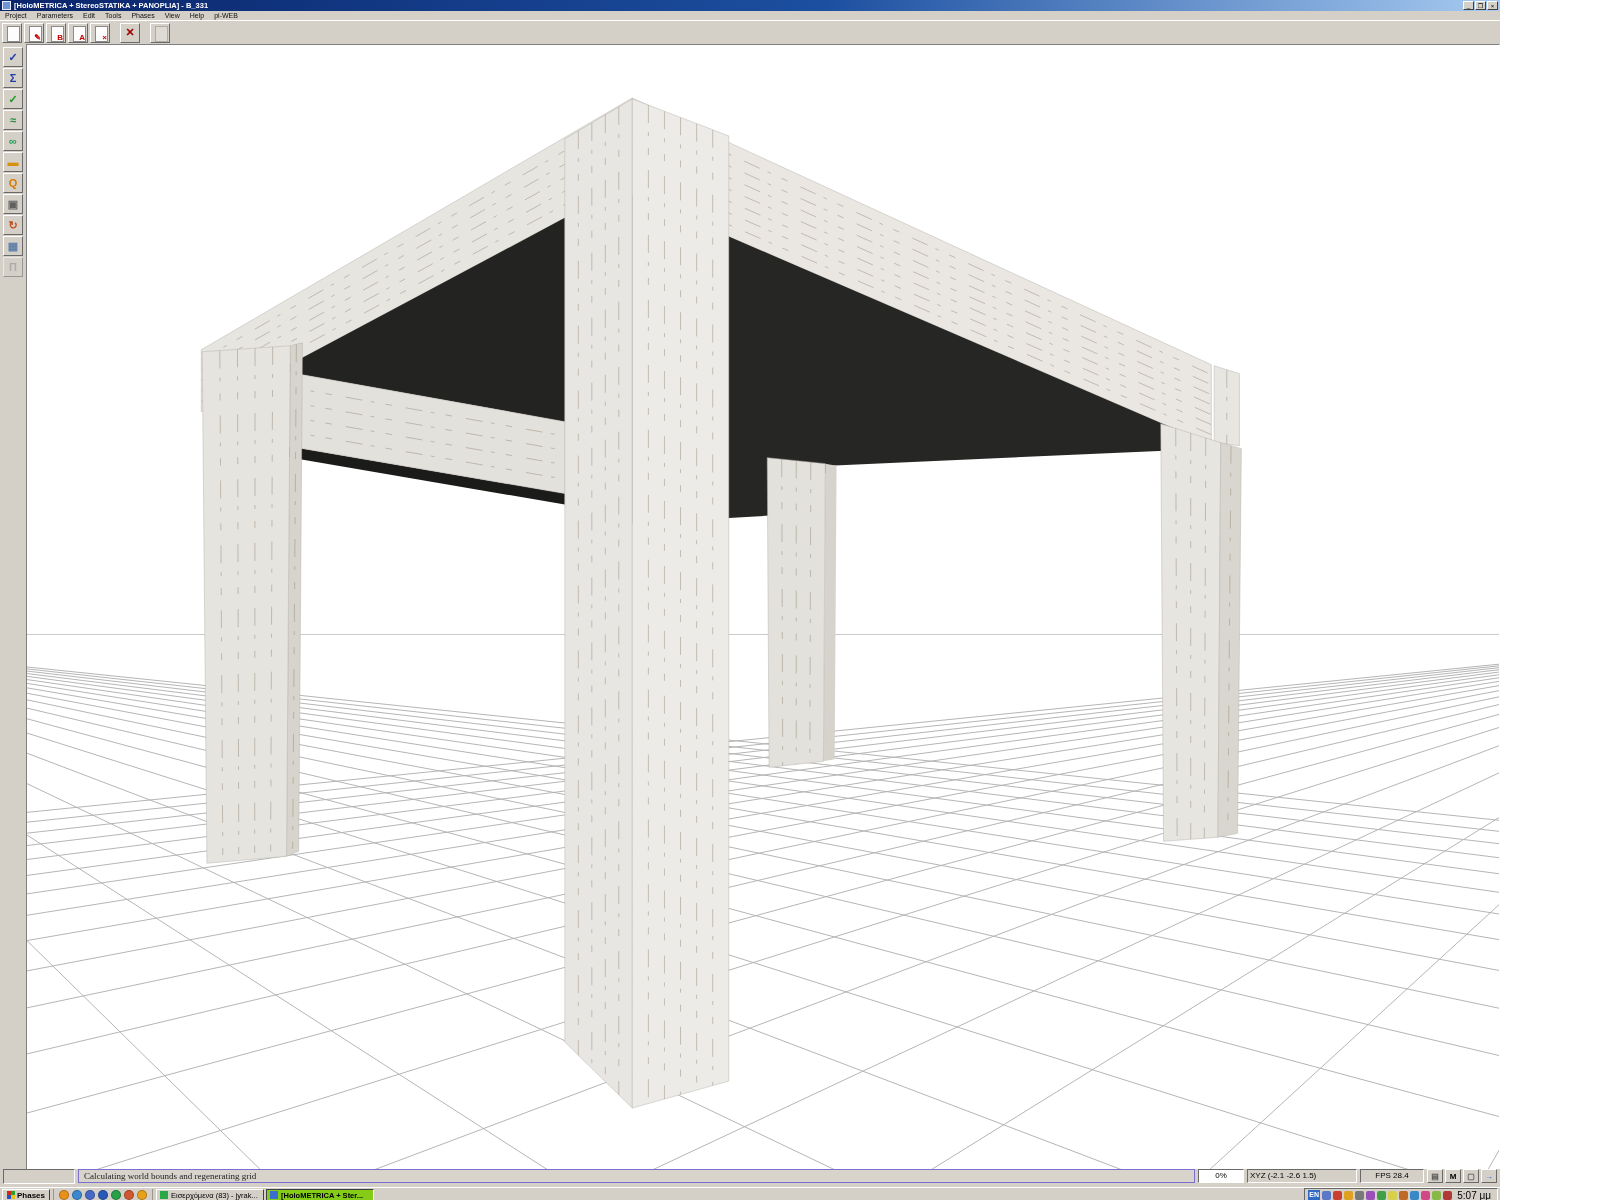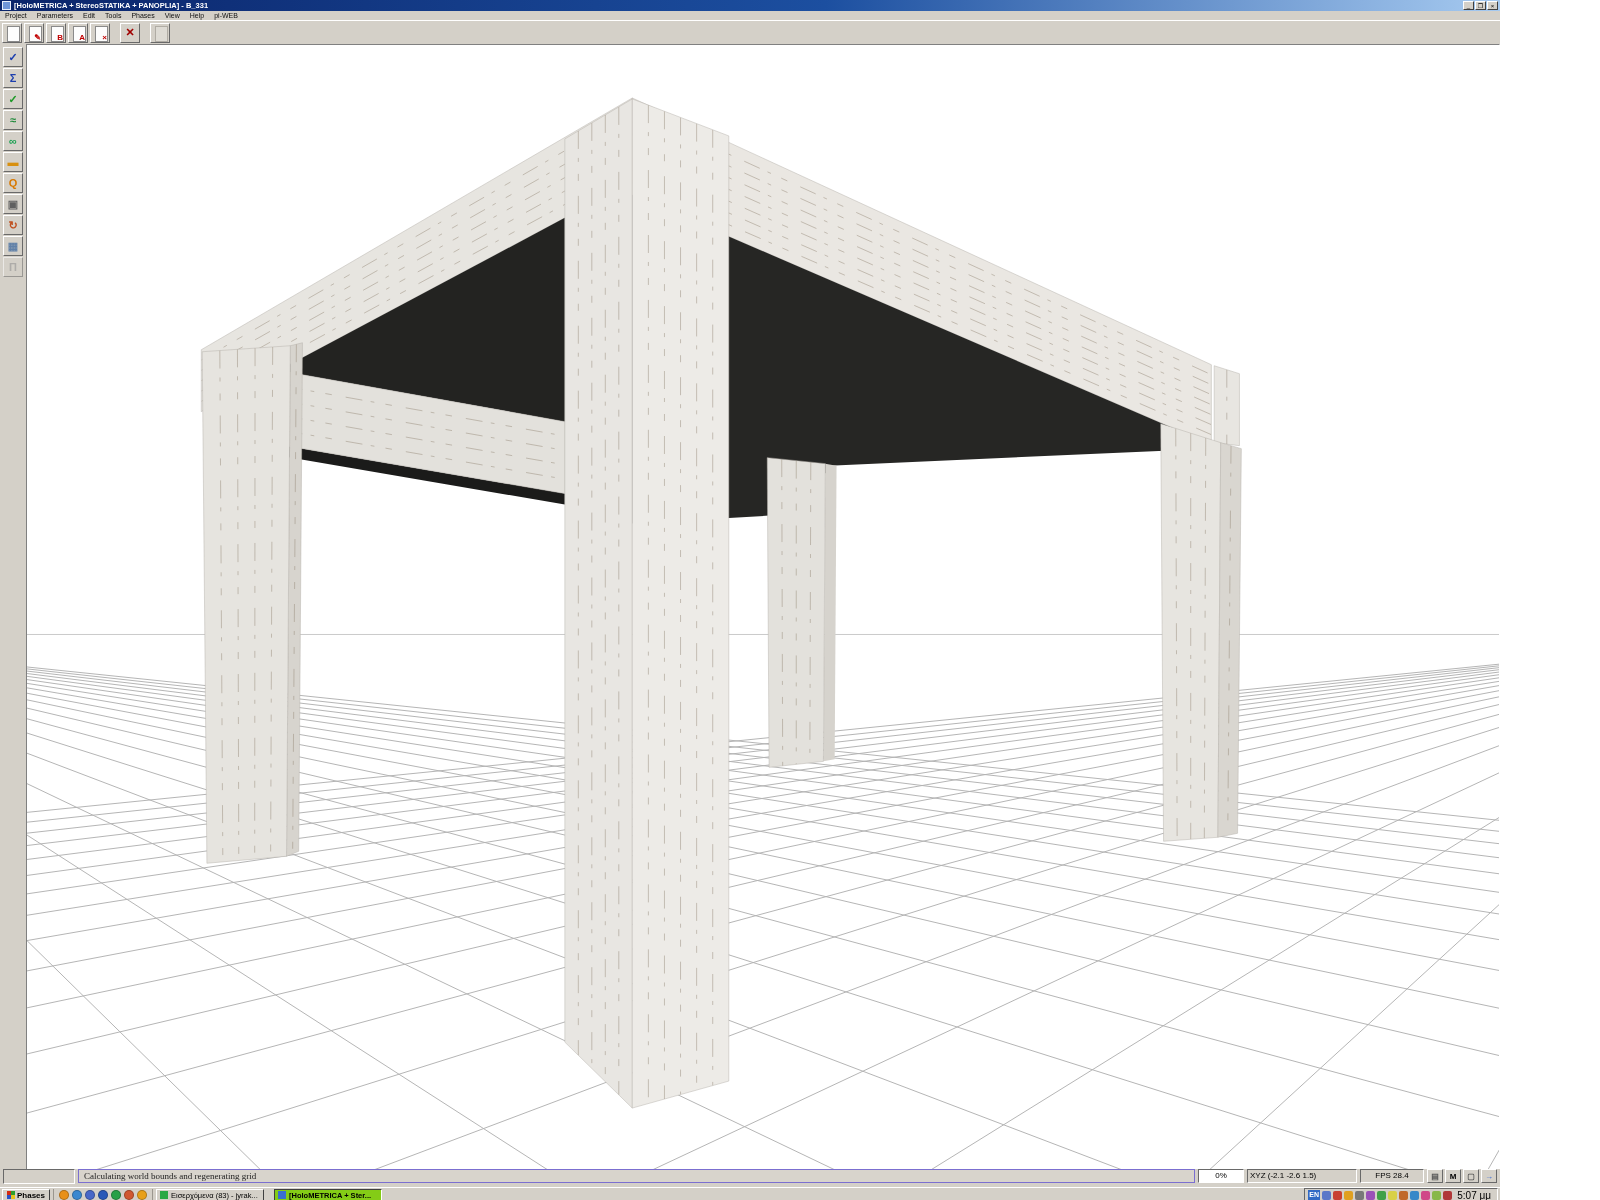--- a/index.html
+++ b/index.html
@@ -43,21 +43,21 @@
   .sb-coords{width:104px;padding:0 2px;}
   .sb-fps{width:56px;padding:0 3px;text-align:center;}
   .sb-btn{width:16px;height:14px;flex:none;border:1px solid;border-color:#fff #696969 #696969 #fff;background:#d4d0c8;font-size:8px;font-weight:bold;line-height:11px;text-align:center;padding:0;}
 
   
   .taskbar{height:14px;display:flex;align-items:center;background:#d4d0c8;border-top:1px solid #fff;padding:0 2px;gap:3px;font-size:8px;flex:none;}
   .start{height:12px;display:flex;align-items:center;gap:2px;border:1px solid;border-color:#fff #404040 #404040 #fff;background:#d4d0c8;font-weight:bold;font-size:8px;padding:0 4px;font-family:"Liberation Sans",sans-serif;}
   .winflag{width:8px;height:8px;flex:none;background:conic-gradient(#2ca02c 0 25%,#e8c318 25% 50%,#2850c8 50% 75%,#d42a10 75%);}
   .quicklaunch{display:flex;align-items:center;gap:3px;padding:0 5px;border-left:1px solid #9a968e;border-right:1px solid #9a968e;height:12px;}
   .ql-icon{width:10px;height:10px;border-radius:50%;border:1px solid rgba(0,0,0,.25);box-sizing:border-box;}
-  .tasks{display:flex;align-items:center;gap:10px;}
+  .tasks{display:flex;align-items:center;gap:2px;}
   .task-btn{width:108px;height:12px;display:flex;align-items:center;gap:3px;padding:0 3px;font-size:7.5px;border:1px solid;border-color:#fff #404040 #404040 #fff;background:#d4d0c8;overflow:hidden;white-space:nowrap;font-family:"Liberation Sans",sans-serif;}
   .task-btn.active{border-color:#404040 #fff #fff #404040;background:#84cc16;font-weight:bold;}
   .task-icon{width:8px;height:8px;flex:none;}
   .task-label{overflow:hidden;text-overflow:ellipsis;}
   .tray{margin-left:auto;display:flex;align-items:center;gap:2px;border:1px solid;border-color:#696969 #fff #fff #696969;height:13px;padding:0 3px;}
   .lang{width:12px;height:10px;background:#316ac5;color:#fff;font-size:7px;font-weight:bold;text-align:center;line-height:10px;flex:none;}
   .tray-icon{width:9px;height:9px;flex:none;border-radius:2px;}
   .clock{font-size:10px;padding:0 3px;white-space:nowrap;}
 </style>
 </head>

